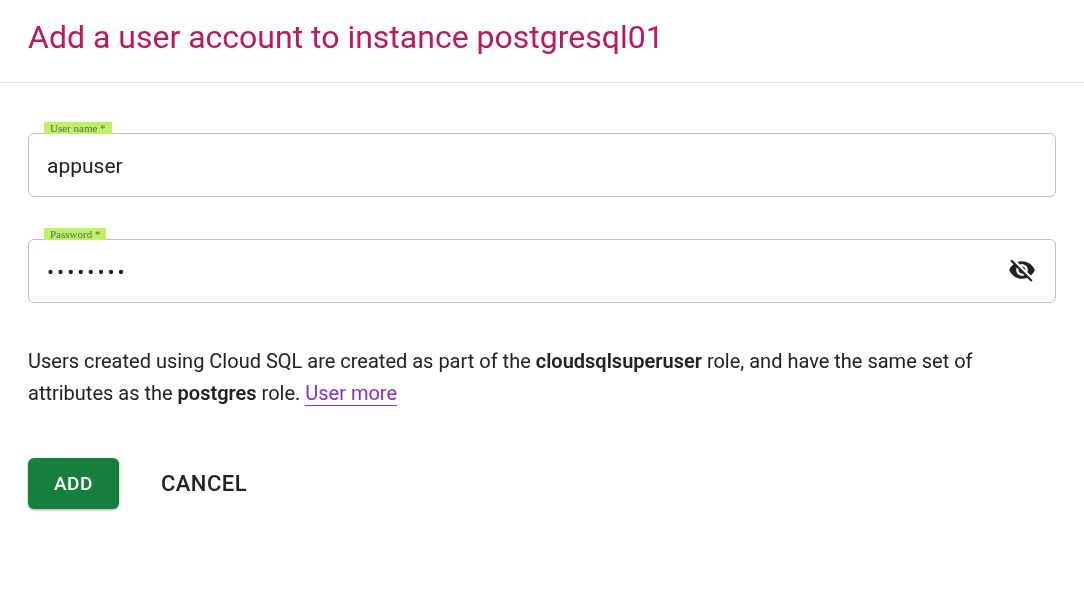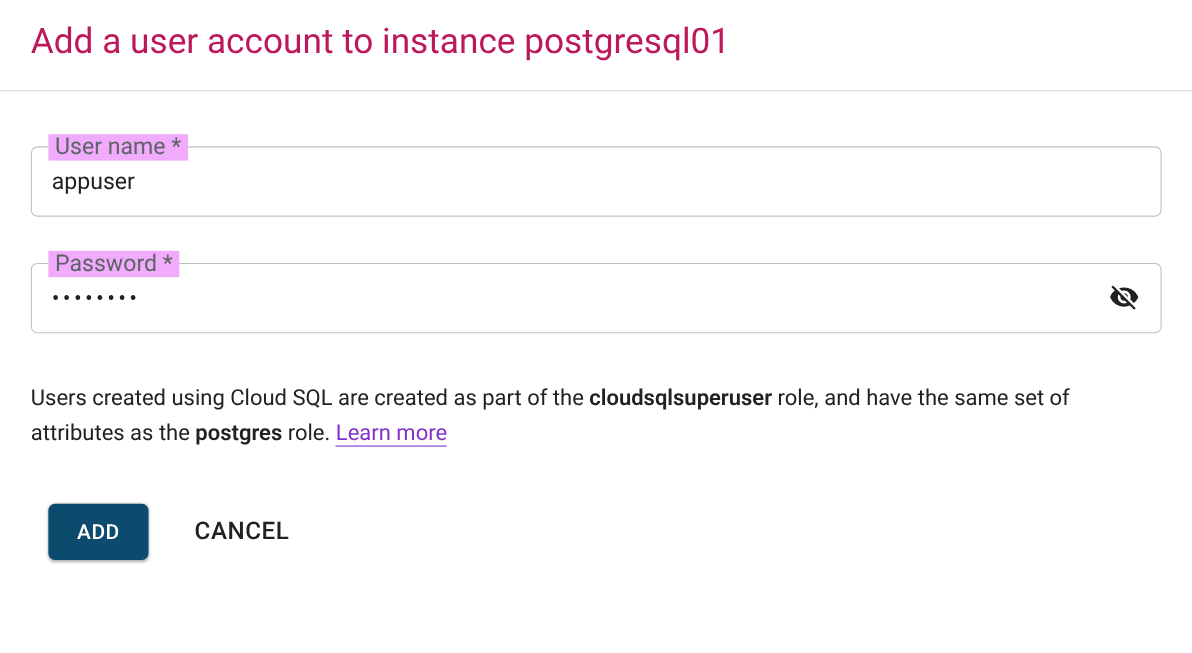--- a/index.html
+++ b/index.html
@@ -27,24 +27,25 @@
       position: relative;
       margin-bottom: 42px;
     }
     .field-wrapper:last-of-type {
       margin-bottom: 42px;
     }
     .floating-label {
       position: absolute;
       top: -11px;
       left: 16px;
-      background: #f0abfc;
+      background: #bef264;
       padding: 0 6px;
-      font-size: 21px;
+      font-size: 11px;
       color: #5f6368;
+      font-family: Liberation Serif, serif;
     }
     .text-input {
       width: 100%;
       border: 1px solid #bdc1c6;
       border-radius: 6px;
       padding: 20px 18px 18px 18px;
       font-size: 21px;
       color: #202124;
       font-family: inherit;
       outline: none;
@@ -88,32 +89,31 @@
       text-decoration: none;
       border-bottom: 1px solid #8430ce;
       cursor: pointer;
     }
     .button-row {
       display: flex;
       align-items: center;
       gap: 42px;
     }
     .btn-primary {
-      background: #0c4a6e;
+      background: #15803d;
       color: #fff;
       border: none;
       border-radius: 6px;
       padding: 14px 26px;
       font-size: 19px;
       font-weight: 500;
       letter-spacing: 0.5px;
       cursor: pointer;
       font-family: inherit;
       box-shadow: 0 1px 3px rgba(60,64,67,0.3), 0 1px 2px rgba(60,64,67,0.15);
-      margin-left: 16px;
     }
     .btn-text {
       background: transparent;
       border: none;
       color: #202124;
       font-size: 22px;
       font-weight: 500;
       letter-spacing: 0.5px;
       cursor: pointer;
       font-family: inherit;
@@ -140,21 +140,21 @@
     <button class="visibility-toggle">
       <span>
         <svg viewBox="0 0 24 24">
             <path d="M12 7c2.76 0 5 2.24 5 5 0 .65-.13 1.26-.36 1.83l2.92 2.92c1.51-1.26 2.7-2.89 3.43-4.75-1.73-4.39-6-7.5-11-7.5-1.4 0-2.74.25-3.98.7l2.16 2.16C10.74 7.13 11.35 7 12 7zM2 4.27l2.28 2.28.46.46C3.08 8.3 1.78 10.02 1 12c1.73 4.39 6 7.5 11 7.5 1.55 0 3.03-.3 4.38-.84l.42.42L19.73 22 21 20.73 3.27 3 2 4.27zM7.53 9.8l1.55 1.55c-.05.21-.08.43-.08.65 0 1.66 1.34 3 3 3 .22 0 .44-.03.65-.08l1.55 1.55c-.67.33-1.41.53-2.2.53-2.76 0-5-2.24-5-5 0-.79.2-1.53.53-2.2zm4.31-.78l3.15 3.15.02-.16c0-1.66-1.34-3-3-3l-.17.01z"></path>
           </svg>
       </span>
     </button>
   </div>
 
   <p class="info-text">
-    <span>Users created using Cloud SQL are created as part of the </span><strong>cloudsqlsuperuser</strong><span> role, and have the same set of attributes as the </span><strong>postgres</strong><span> role. </span><a class="learn-more">Learn more</a>
+    <span>Users created using Cloud SQL are created as part of the </span><strong>cloudsqlsuperuser</strong><span> role, and have the same set of attributes as the </span><strong>postgres</strong><span> role. </span><a class="learn-more">User more</a>
   </p>
 
   <div class="button-row">
     <button class="btn-primary">ADD</button>
     <button class="btn-text">CANCEL</button>
   </div>
 
 </div>
 
 </body></html>

